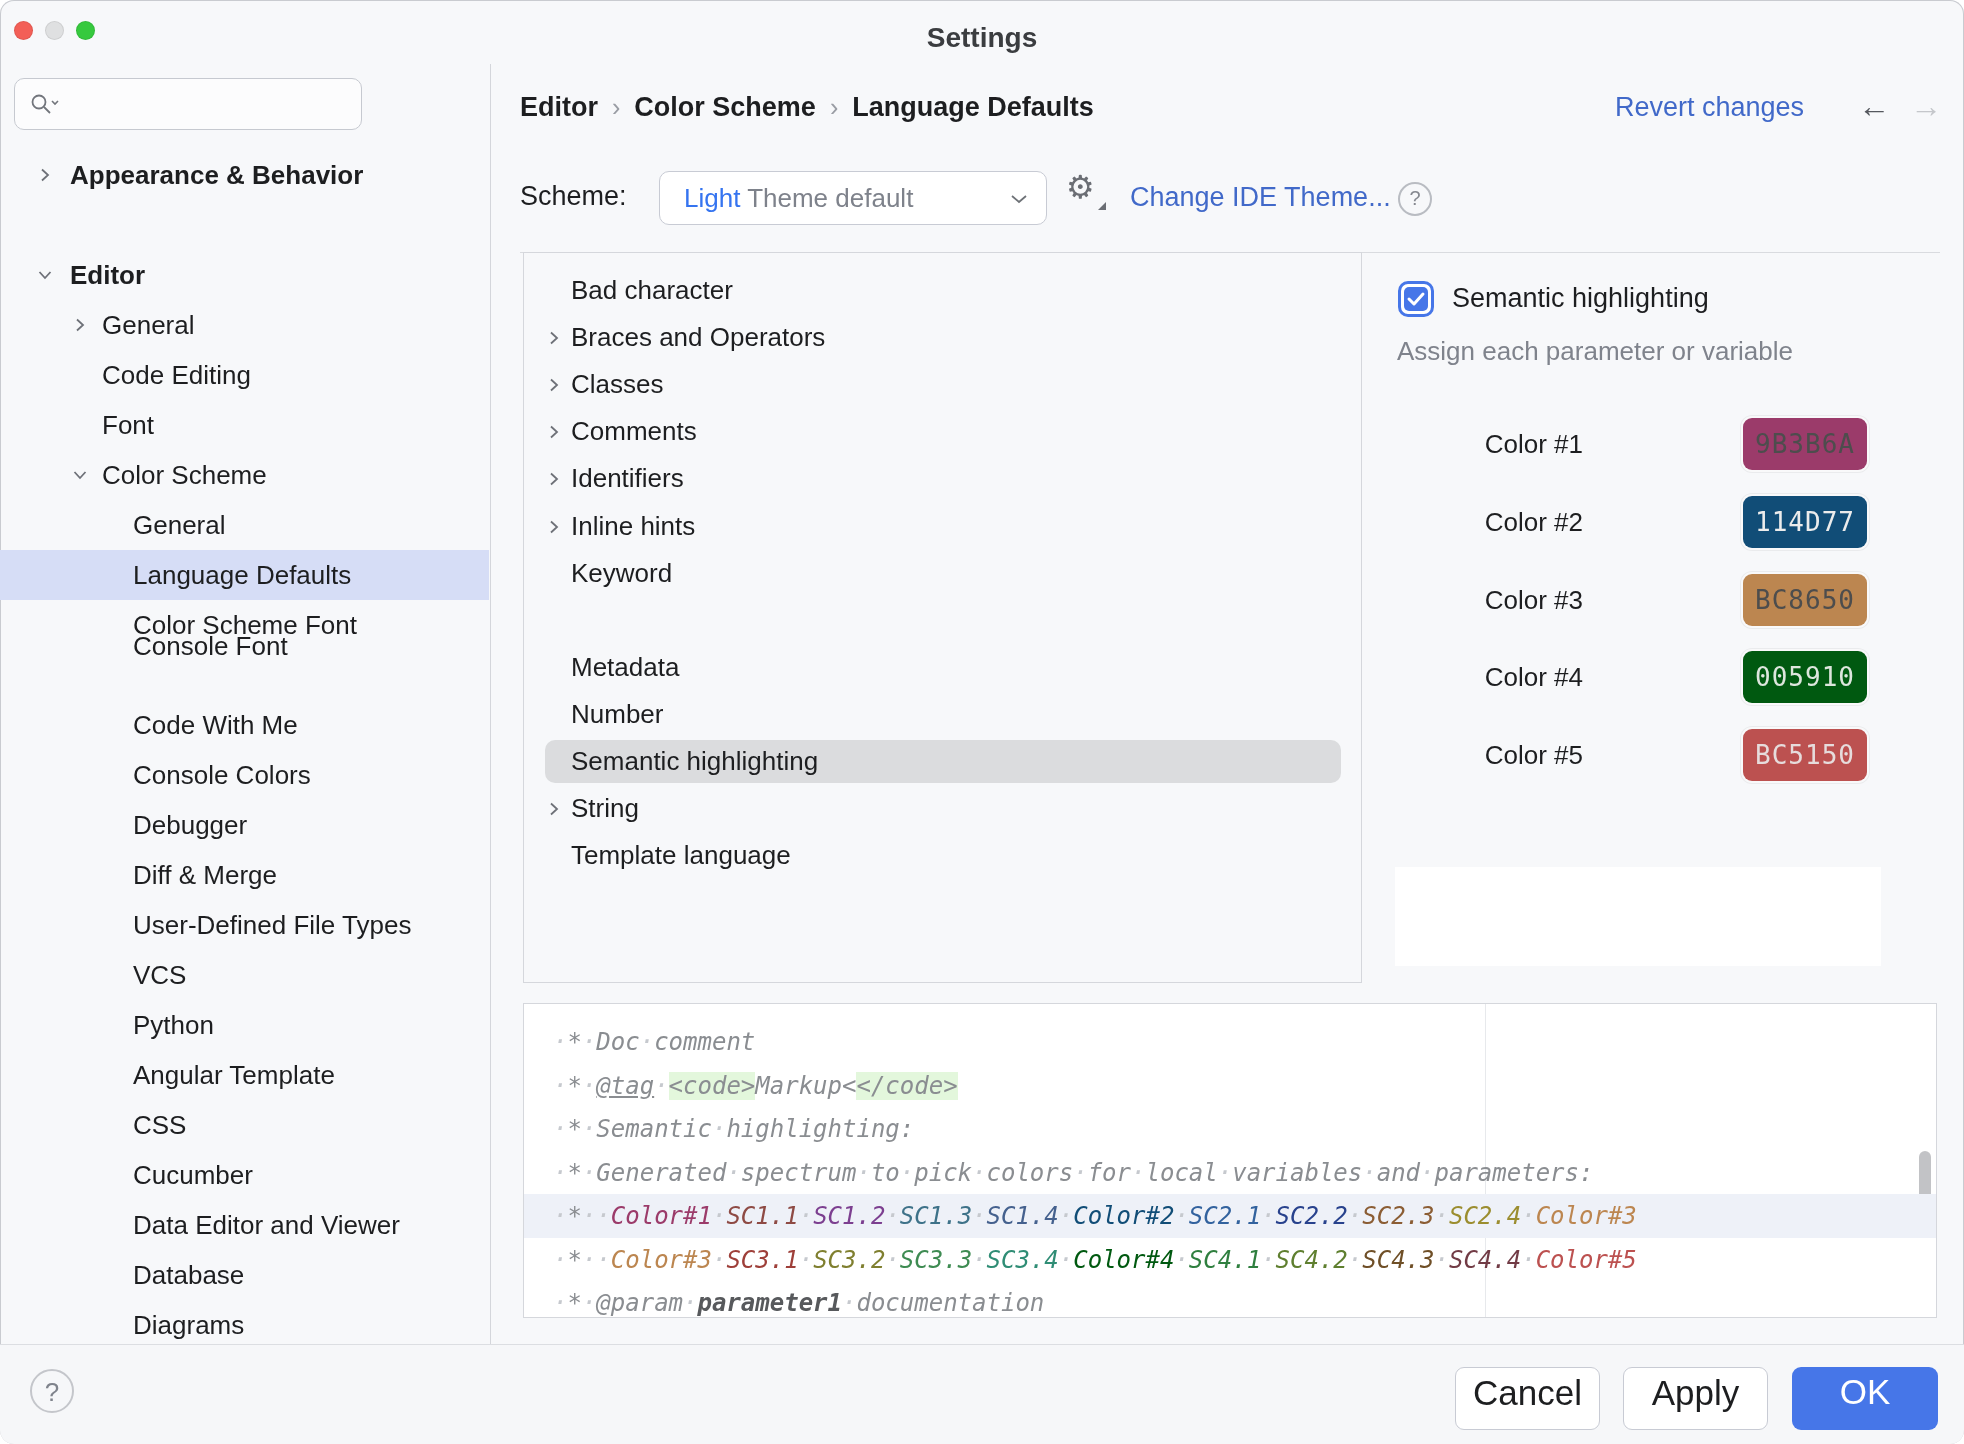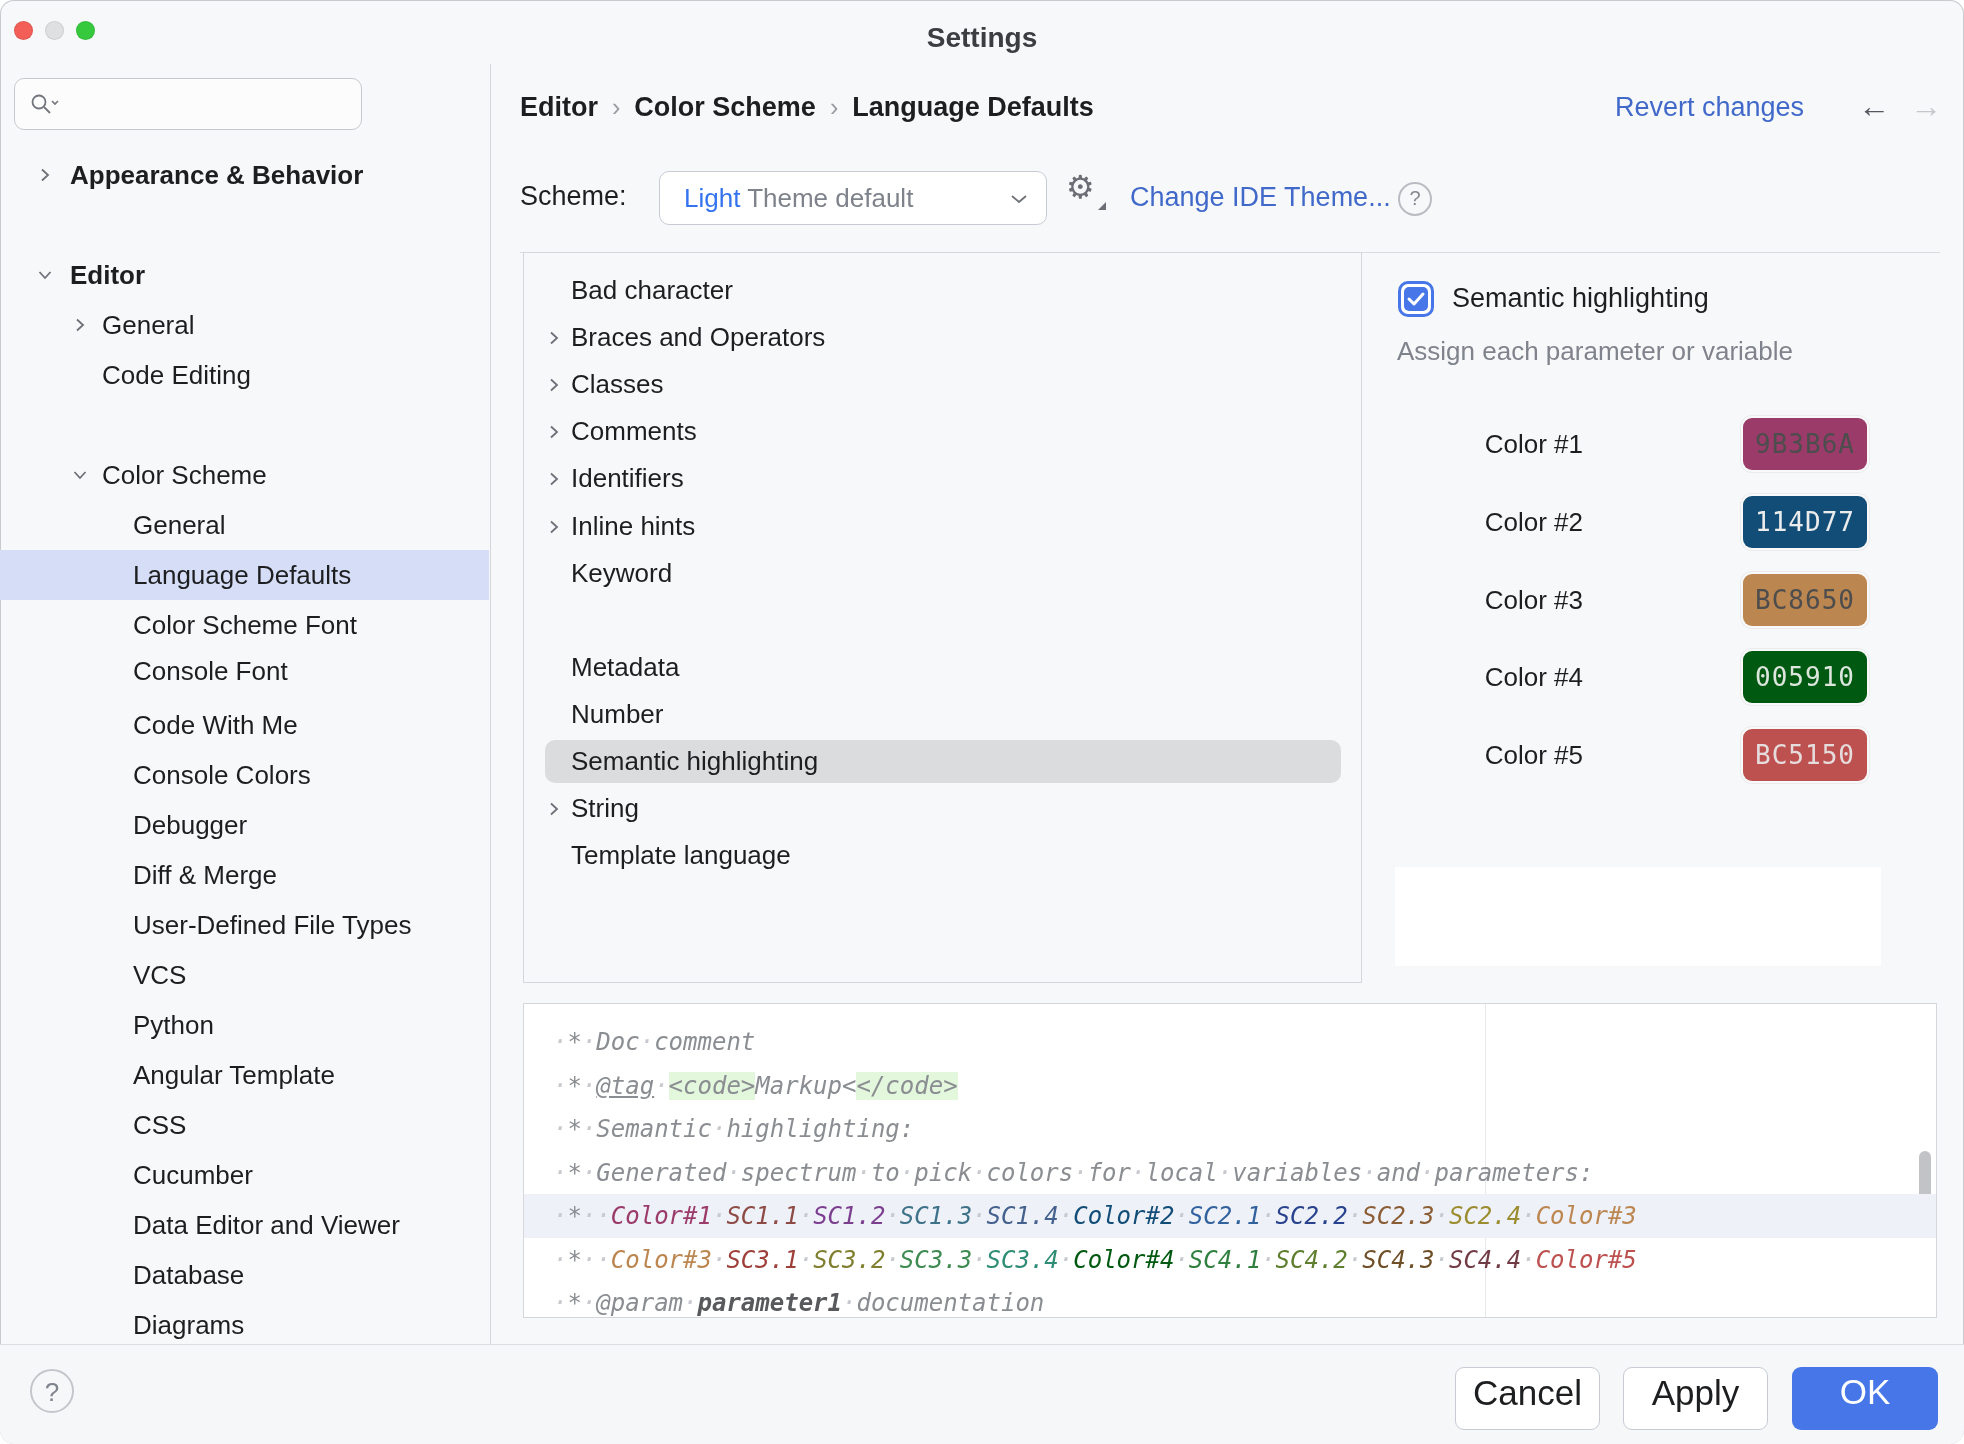--- a/index.html
+++ b/index.html
@@ -121,38 +121,41 @@
           <span class="chev" style="left: 71px;">
             <svg width="18" height="18" viewBox="0 0 18 18">
               <path transform="" d="M6 3.5l6 5.5-6 5.5" fill="none" stroke="#6E7178" stroke-width="1.8"></path>
             </svg>
           </span>
           <span class="lbl" style="left: 102px;">General</span>
         </div>
         <div class="tree-row" style="top: 200px;">
           <span class="lbl" style="left: 102px;">Code Editing</span>
         </div>
+        <div class="tree-row" style="top: 250px;">
+          <span class="lbl" style="left: 102px;">Font</span>
+        </div>
         <div class="tree-row" style="top: 300px;">
           <span class="chev" style="left: 71px;">
             <svg width="18" height="18" viewBox="0 0 18 18">
               <path transform="rotate(90 9 9)" d="M6 3.5l6 5.5-6 5.5" fill="none" stroke="#6E7178" stroke-width="1.8"></path>
             </svg>
           </span>
           <span class="lbl" style="left: 102px;">Color Scheme</span>
         </div>
         <div class="tree-row" style="top: 350px;">
           <span class="lbl" style="left: 133px;">General</span>
         </div>
         <div class="tree-row selected" style="top: 400px;">
           <span class="lbl" style="left: 133px;">Language Defaults</span>
         </div>
         <div class="tree-row" style="top: 450px;">
           <span class="lbl" style="left: 133px;">Color Scheme Font</span>
         </div>
-        <div class="tree-row" style="top: 496px;">
+        <div class="tree-row" style="top: 471px;">
           <span class="lbl" style="left: 133px;">Console Font</span>
         </div>
         <div class="tree-row" style="top: 550px;">
           <span class="lbl" style="left: 133px;">Code With Me</span>
         </div>
         <div class="tree-row" style="top: 600px;">
           <span class="lbl" style="left: 133px;">Console Colors</span>
         </div>
         <div class="tree-row" style="top: 650px;">
           <span class="lbl" style="left: 133px;">Debugger</span>

